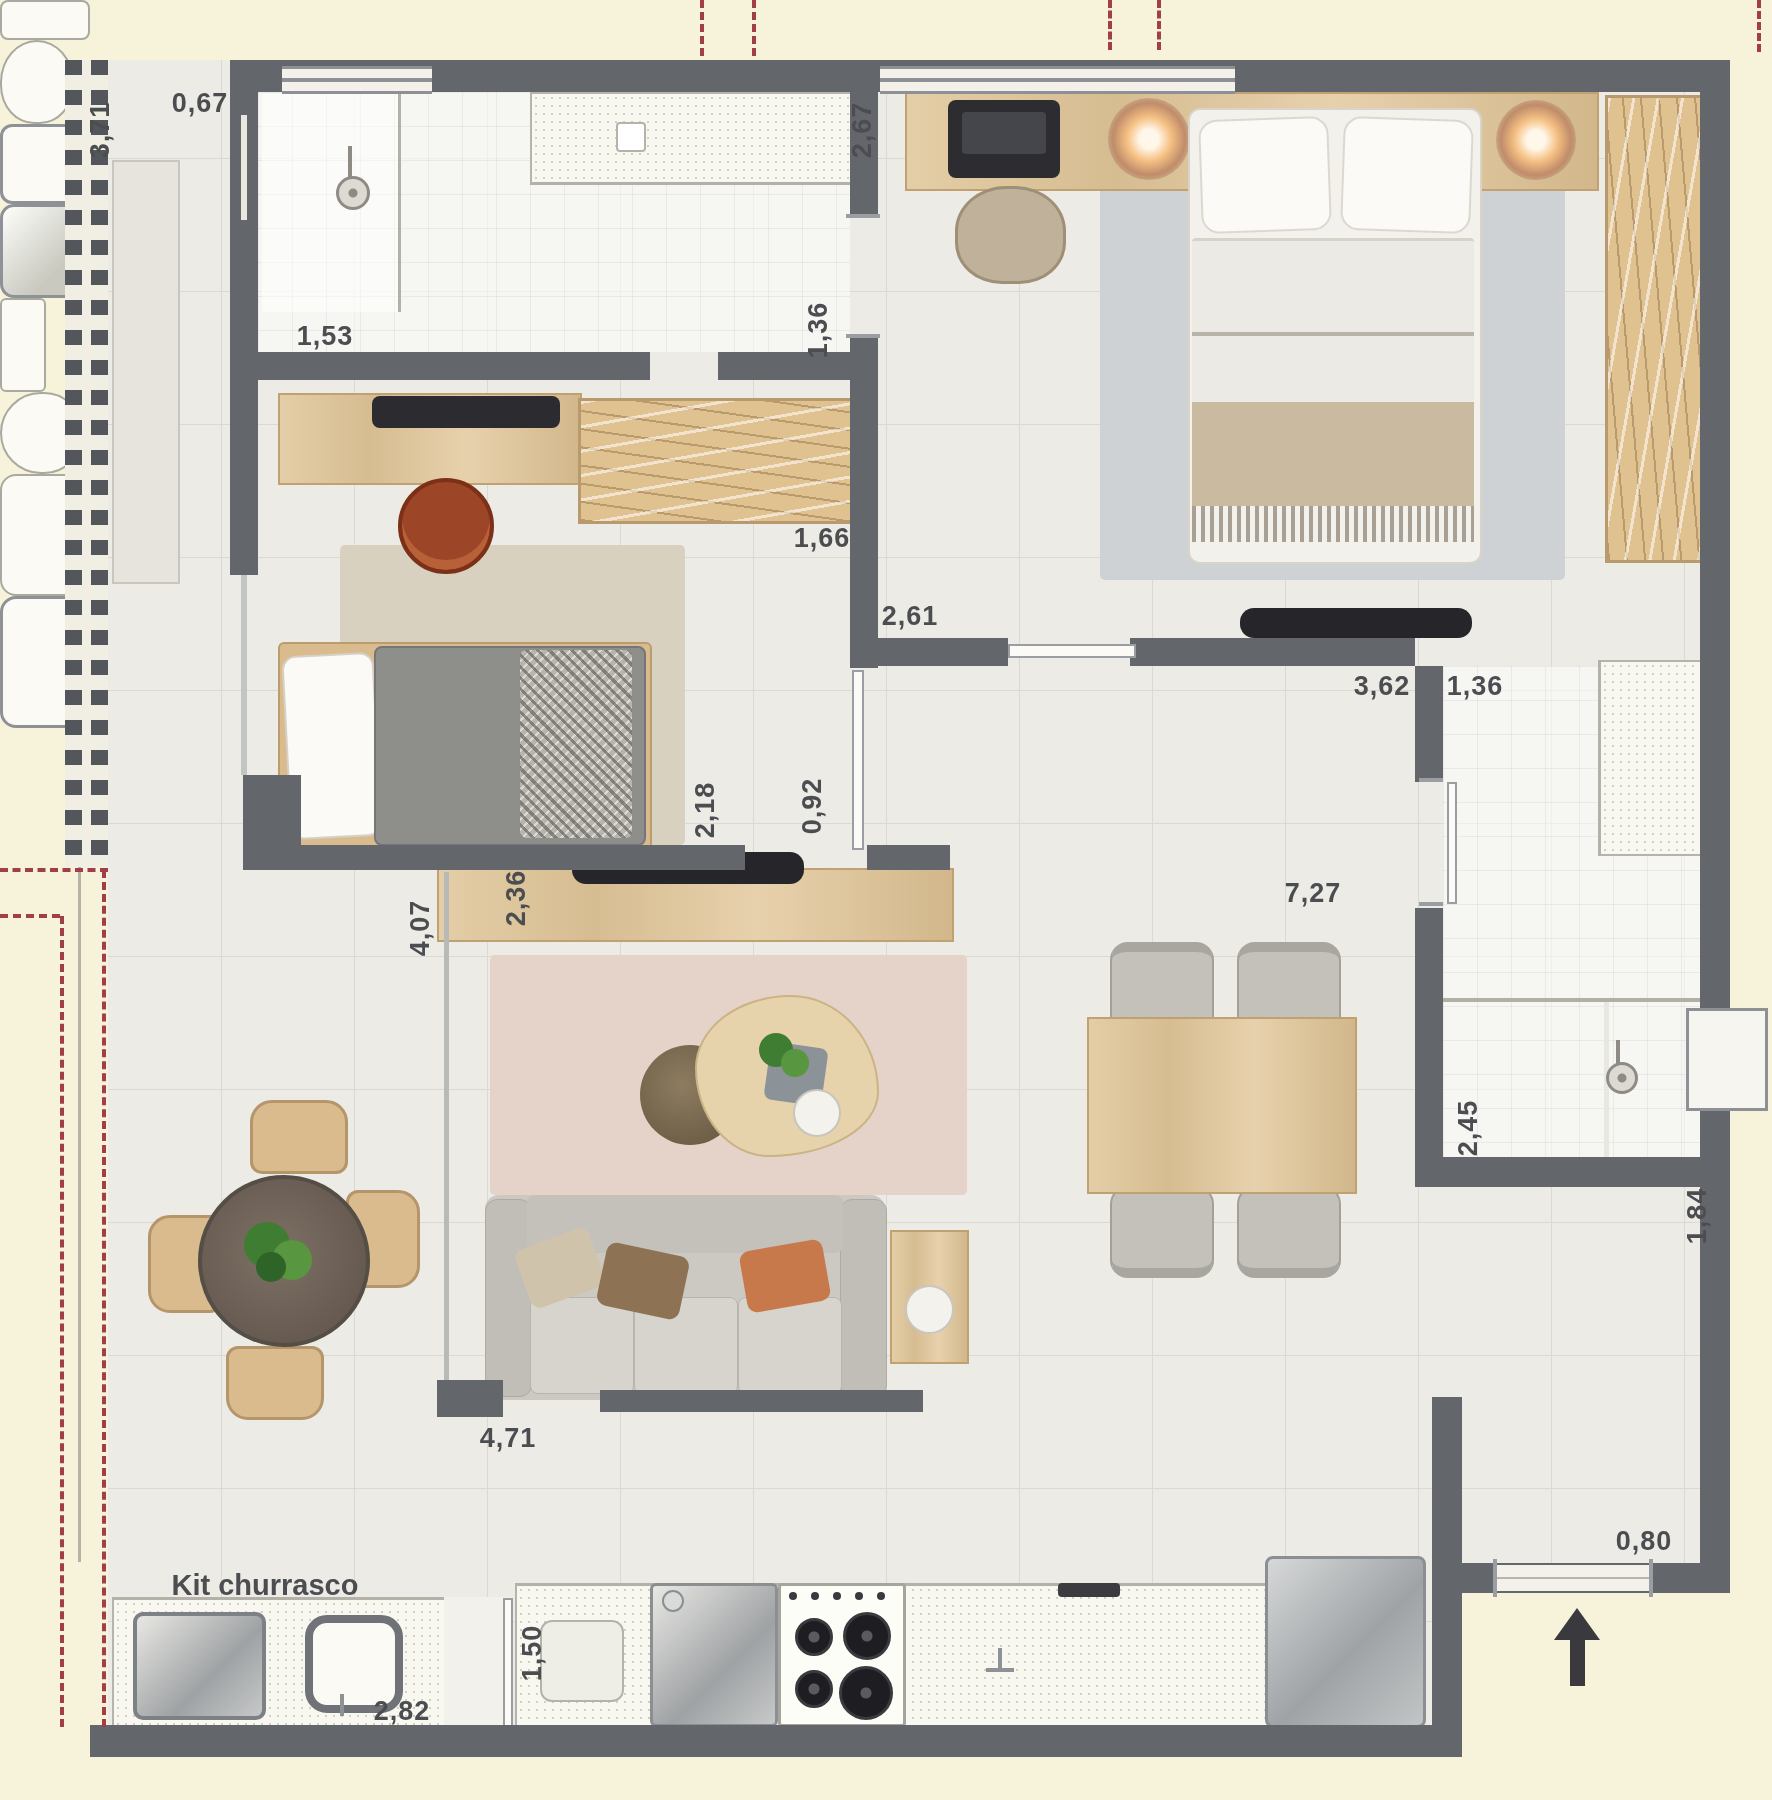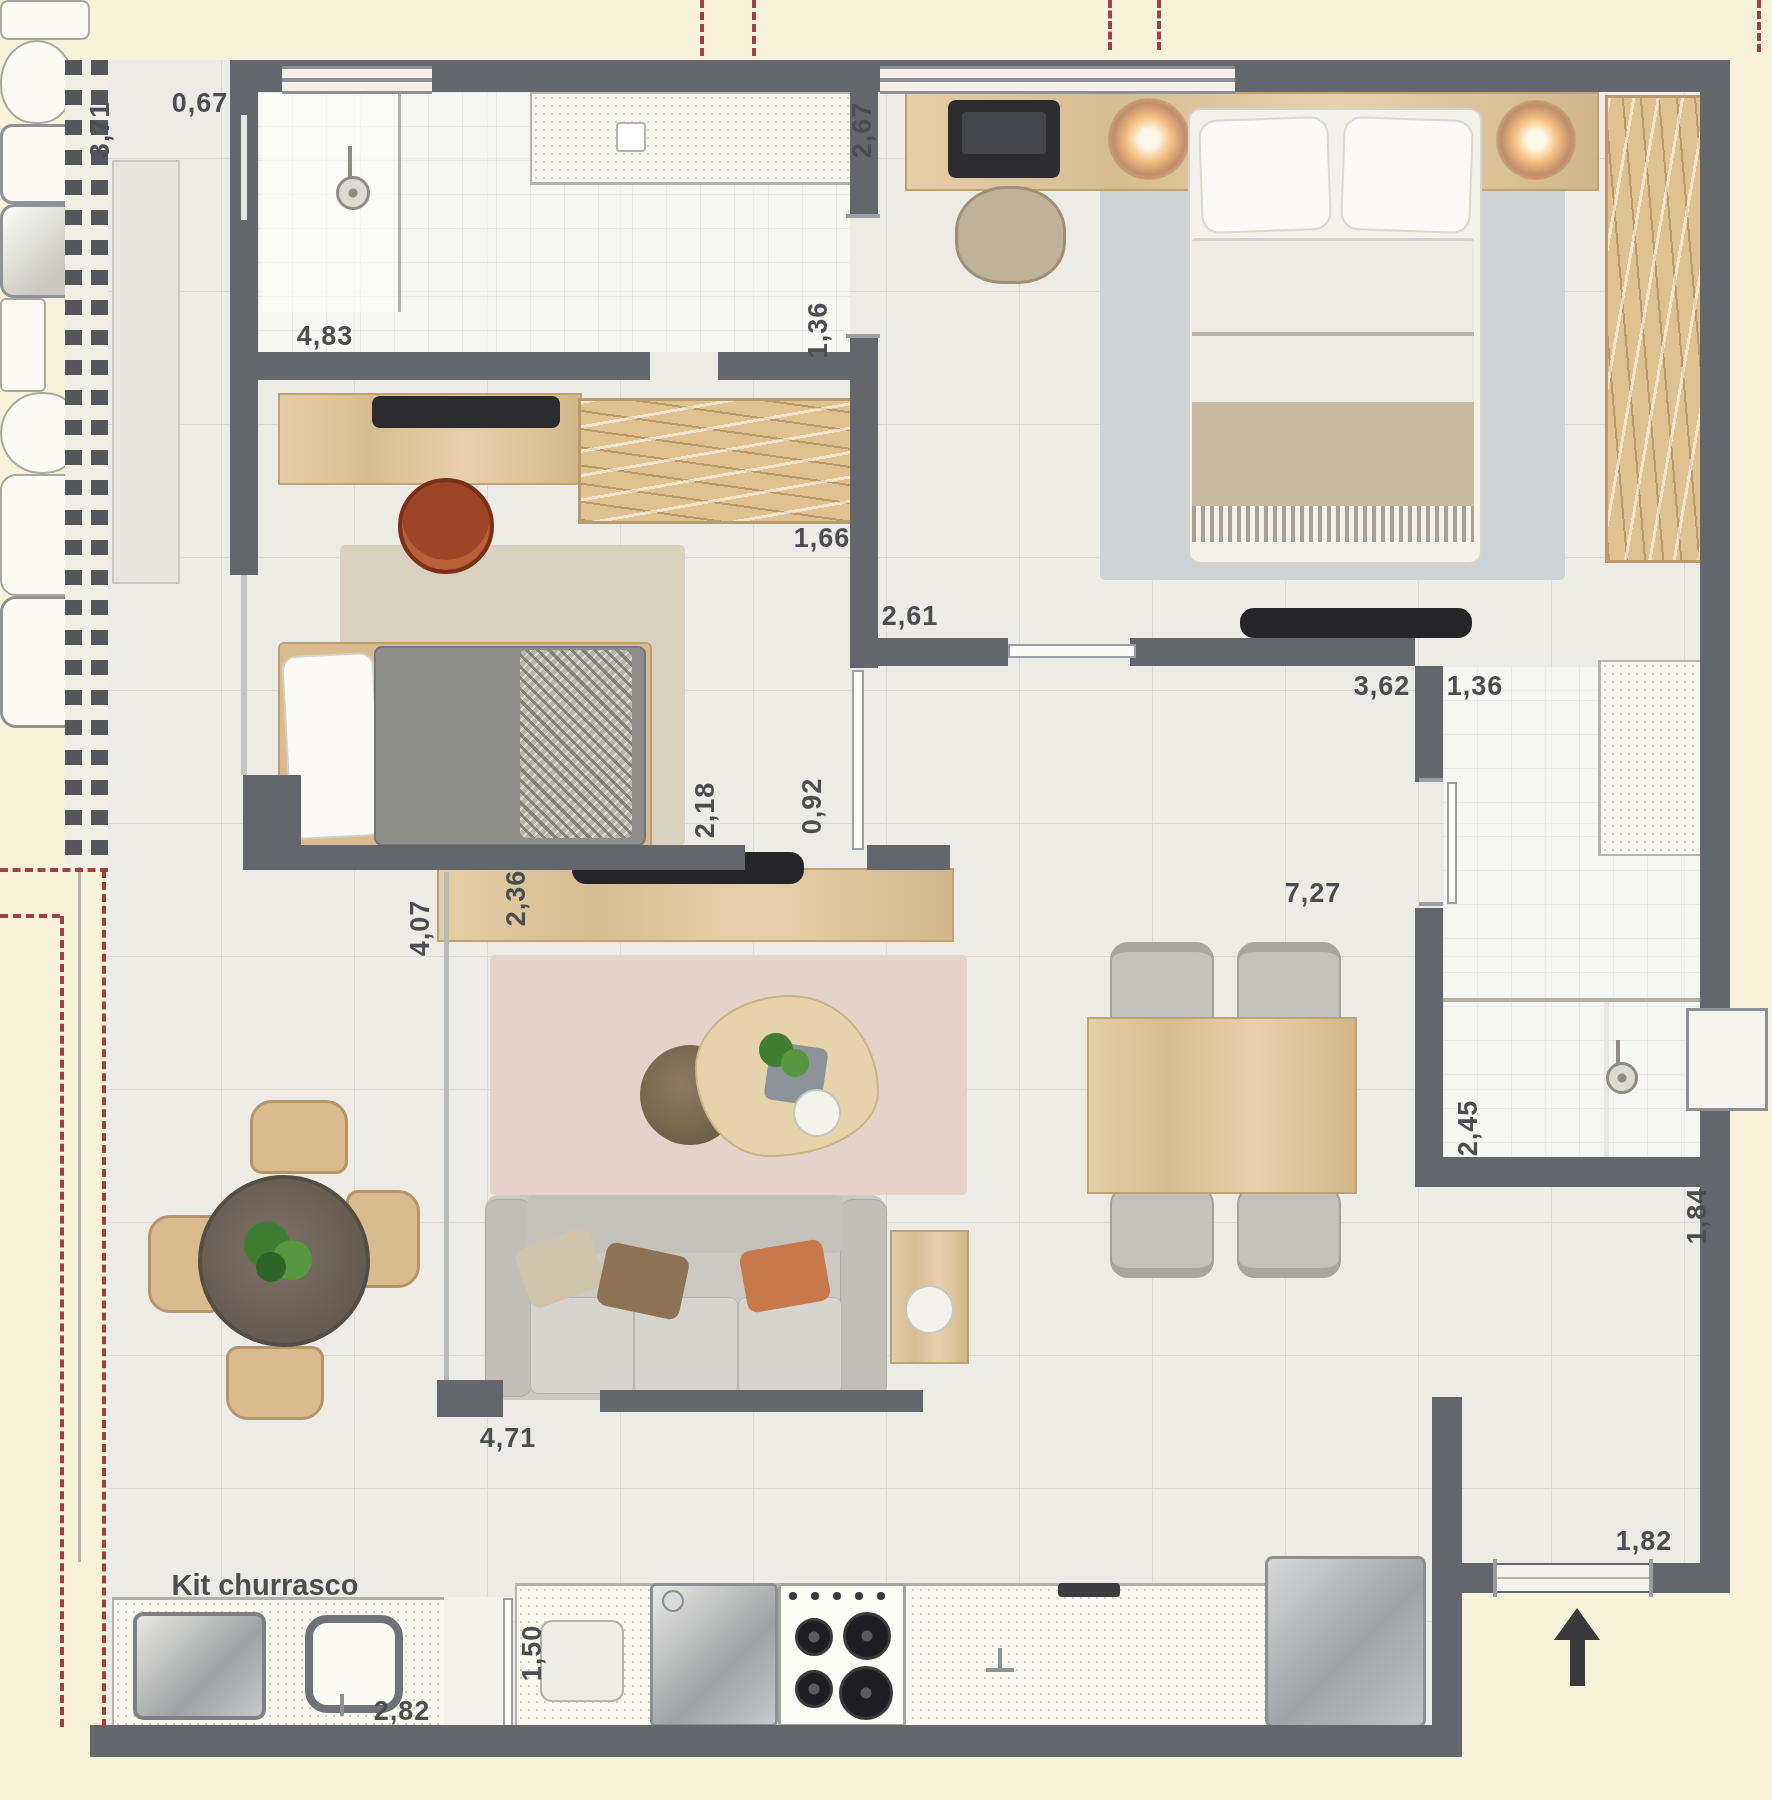--- a/index.html
+++ b/index.html
@@ -228,35 +228,35 @@
   <div class="dashv" style="left:60px;top:916px;height:811px"></div>
   <div class="dashv" style="left:102px;top:870px;height:857px"></div>
   <div class="dashv" style="left:700px;top:0px;height:56px"></div>
   <div class="dashv" style="left:752px;top:0px;height:56px"></div>
   <div class="dashv" style="left:1108px;top:0px;height:50px"></div>
   <div class="dashv" style="left:1157px;top:0px;height:50px"></div>
   <div class="dashv" style="left:1757px;top:0px;height:52px"></div>
 
   <div class="dim v" style="left:100px;top:130px">3,71</div>
   <div class="dim" style="left:200px;top:103px">0,67</div>
-  <div class="dim" style="left:325px;top:336px">4,83</div>
+  <div class="dim" style="left:325px;top:336px">1,53</div>
   <div class="dim v" style="left:862px;top:130px">2,67</div>
   <div class="dim v" style="left:818px;top:330px">1,36</div>
   <div class="dim" style="left:822px;top:538px">1,66</div>
   <div class="dim" style="left:910px;top:616px">2,61</div>
   <div class="dim" style="left:1382px;top:686px">3,62</div>
   <div class="dim" style="left:1475px;top:686px">1,36</div>
   <div class="dim v" style="left:705px;top:810px">2,18</div>
   <div class="dim v" style="left:812px;top:806px">0,92</div>
   <div class="dim v" style="left:516px;top:898px">2,36</div>
   <div class="dim v" style="left:420px;top:928px">4,07</div>
   <div class="dim" style="left:1313px;top:893px">7,27</div>
   <div class="dim v" style="left:1468px;top:1128px">2,45</div>
   <div class="dim v" style="left:1697px;top:1216px">1,84</div>
-  <div class="dim" style="left:1644px;top:1541px">1,82</div>
+  <div class="dim" style="left:1644px;top:1541px">0,80</div>
   <div class="dim" style="left:508px;top:1438px">4,71</div>
   <div class="dim v" style="left:532px;top:1653px">1,50</div>
   <div class="dim" style="left:402px;top:1711px">2,82</div>
   <div class="kitlabel" style="left:265px;top:1585px">Kit churrasco</div>
 
   <div class="f" style="left:1554px;top:1608px;width:0;height:0;border-left:23px solid transparent;border-right:23px solid transparent;border-bottom:32px solid #3a3a3e"></div>
   <div class="f" style="left:1570px;top:1638px;width:15px;height:48px;background:#3a3a3e"></div>
 
 </div>
 

